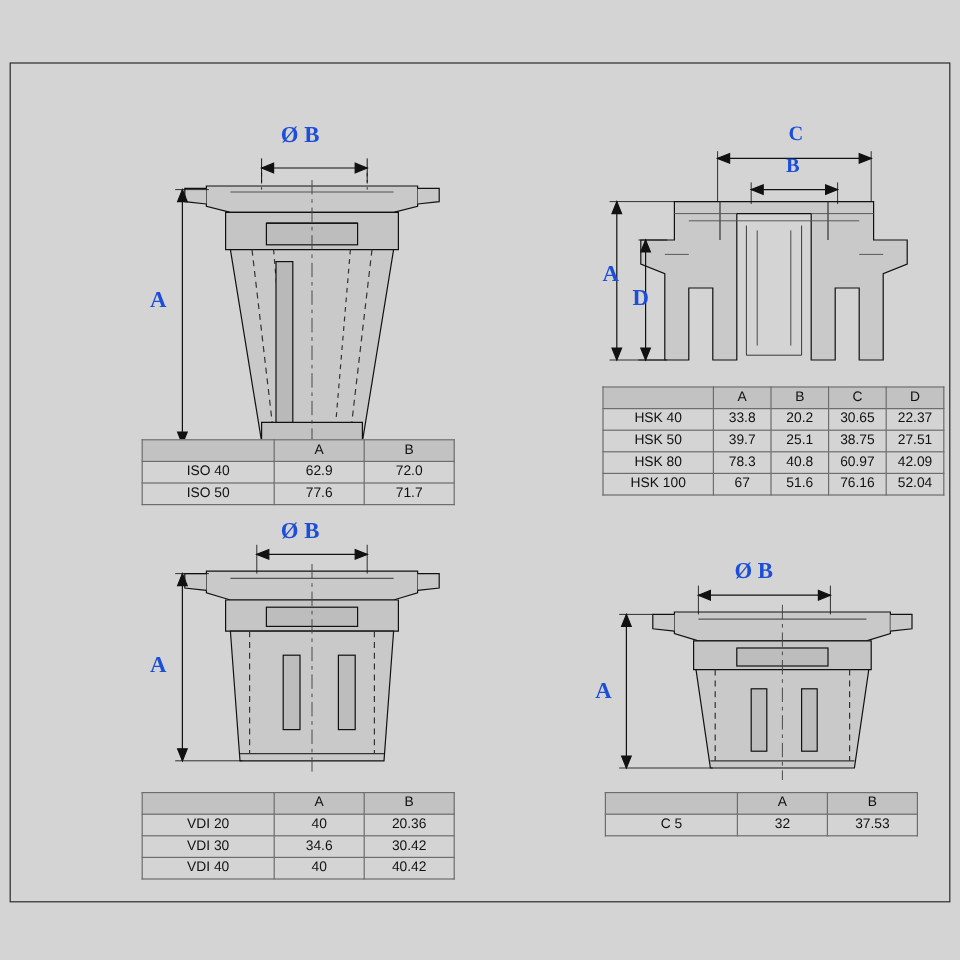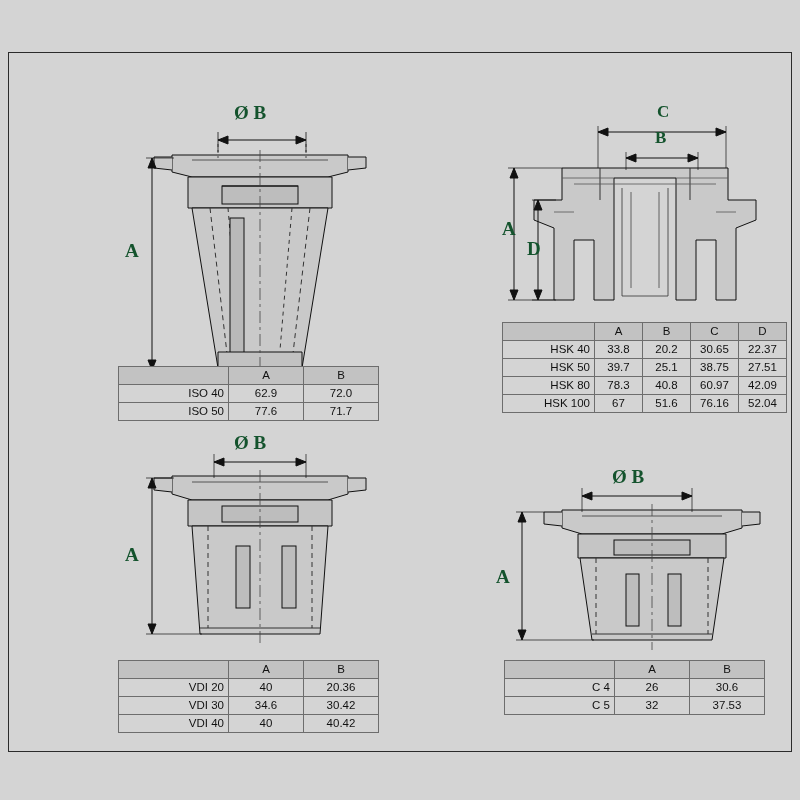--- a/index.html
+++ b/index.html
@@ -65,21 +65,21 @@
     text-align: center;
     font-weight: normal;
     height: 15px;
     line-height: 13px;
   }
   table.dimtable thead th {
     background: #c2c2c2;
     font-weight: normal;
   }
   table.dimtable td.rowhead {
-    text-align: right;
+    text-align: center;
   }
   table.dimtable .blankhead {
     background: #c2c2c2;
   }
 
   
   .t-iso { width: 260px; }
   .t-iso col.c0 { width: 110px; }
   .t-iso col.c1 { width: 75px; }
   .t-iso col.c2 { width: 75px; }
@@ -99,21 +99,21 @@
   .t-capto { width: 260px; }
   .t-capto col.c0 { width: 110px; }
   .t-capto col.c1 { width: 75px; }
   .t-capto col.c2 { width: 75px; }
 
   
   .dimlabel {
     position: absolute;
     font-weight: bold;
     font-size: 19px;
-    color: #14532d;
+    color: #1d4ed8;
     font-family: "Liberation Serif", serif;
   }
   .dimlabel.small { font-size: 17px; }
   svg { display: block; }
 </style>
 </head>
 <body>
 
 <div class="page">
 
@@ -434,25 +434,20 @@
       </colgroup>
     <thead>
       <tr>
         <th class="blankhead"></th>
         <th>A</th>
         <th>B</th>
       </tr>
     </thead>
     <tbody>
       <tr>
-        <td class="rowhead">C 4</td>
-        <td>26</td>
-        <td>30.6</td>
-      </tr>
-      <tr>
         <td class="rowhead">C 5</td>
         <td>32</td>
         <td>37.53</td>
       </tr>
     </tbody>
   </table>
 
 </div>
 
 </body></html>

